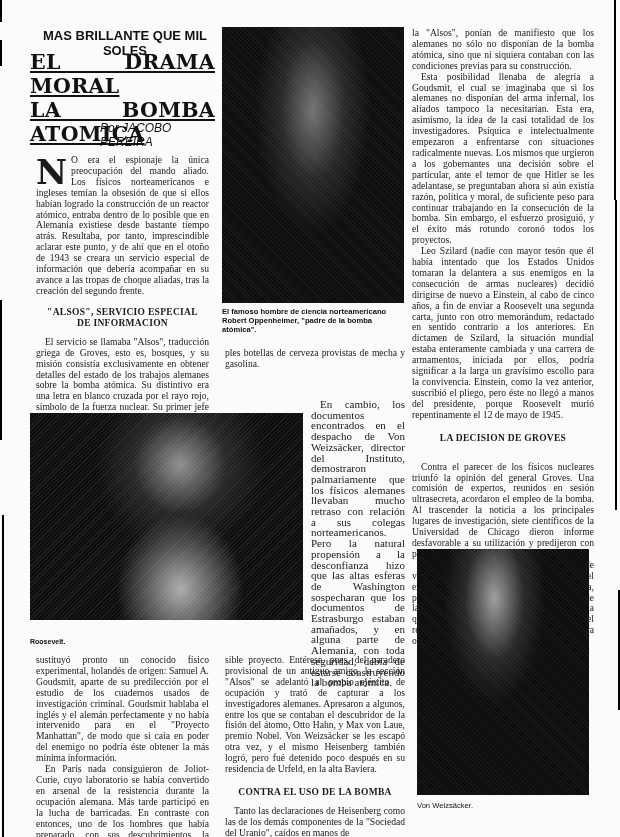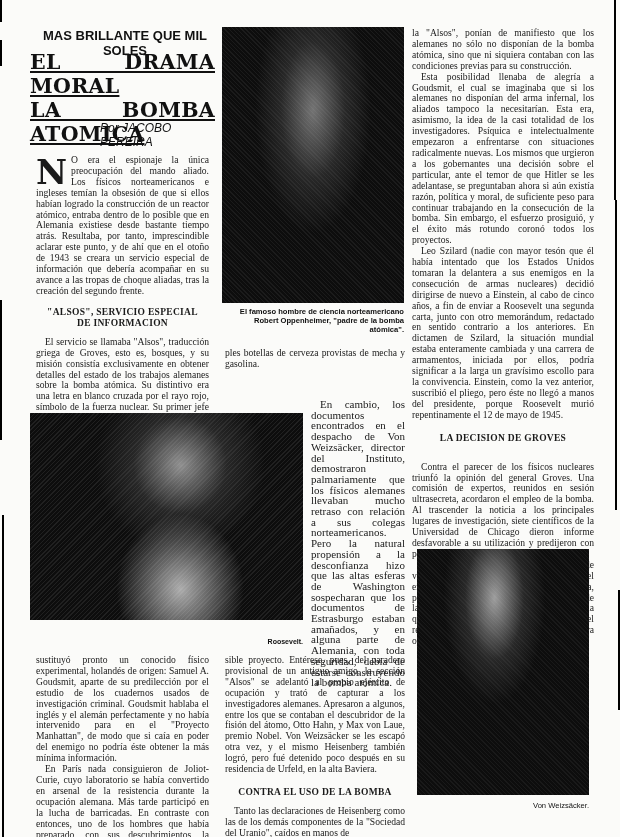--- a/index.html
+++ b/index.html
@@ -51,21 +51,21 @@
       radial-gradient(ellipse at 55% 85%, rgba(240,240,240,0.7) 0%, rgba(0,0,0,0) 30%),
       repeating-linear-gradient(135deg, rgba(255,255,255,0.08) 0 1px, rgba(0,0,0,0) 1px 3px);
   }
   .photo.weiz {
     background-image:
       radial-gradient(ellipse at 45% 20%, rgba(235,235,235,0.65) 0%, rgba(120,120,120,0.25) 22%, rgba(0,0,0,0) 38%),
       repeating-linear-gradient(45deg, rgba(255,255,255,0.05) 0 1px, rgba(0,0,0,0) 1px 3px);
   }
   .caption {
     font-family: "Liberation Sans", sans-serif; font-size: 7.6px; line-height: 9px;
-    text-align: right; font-weight: bold;
+    text-align: left; font-weight: bold;
   }
   .rule { background: #000; }
 </style>
 </head>
 <body>
 
 <div class="abs rule" style="left:0;top:0;width:2px;height:22px;"></div>
 <div class="abs rule" style="left:0;top:40px;width:2px;height:26px;"></div>
 <div class="abs rule" style="left:0;top:300px;width:2px;height:140px;"></div>
 <div class="abs rule" style="left:2px;top:515px;width:2px;height:322px;"></div>

